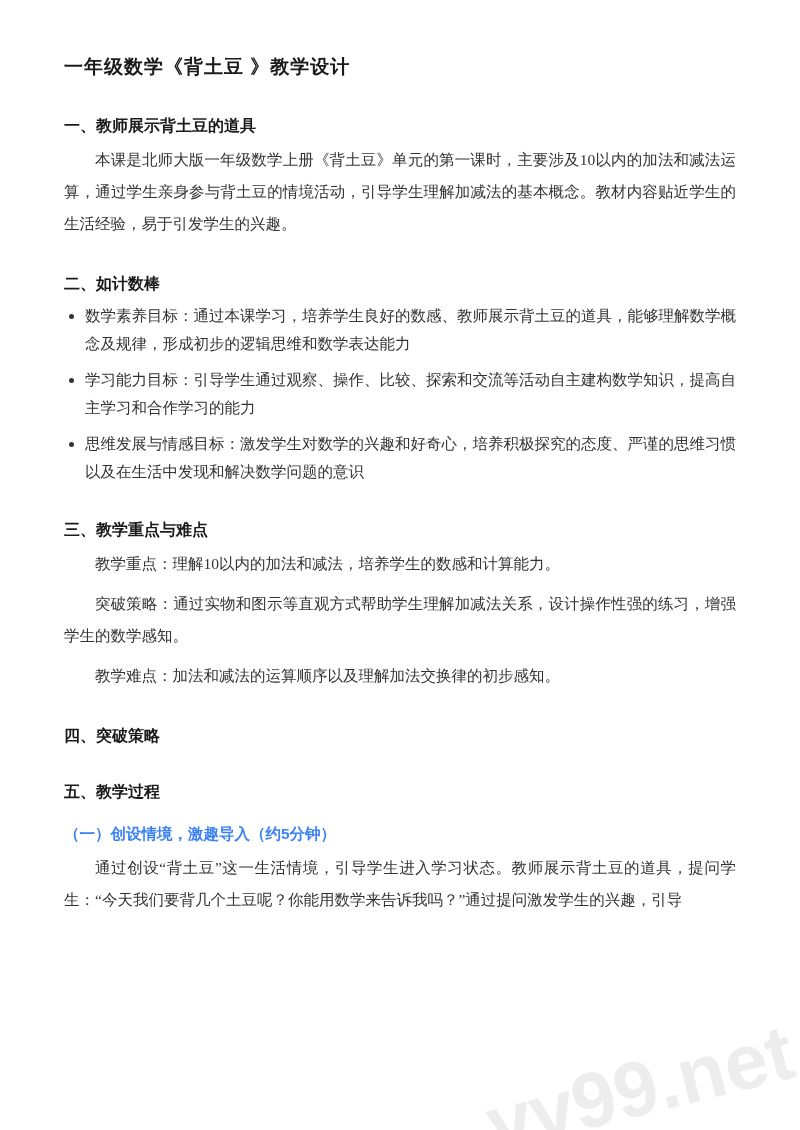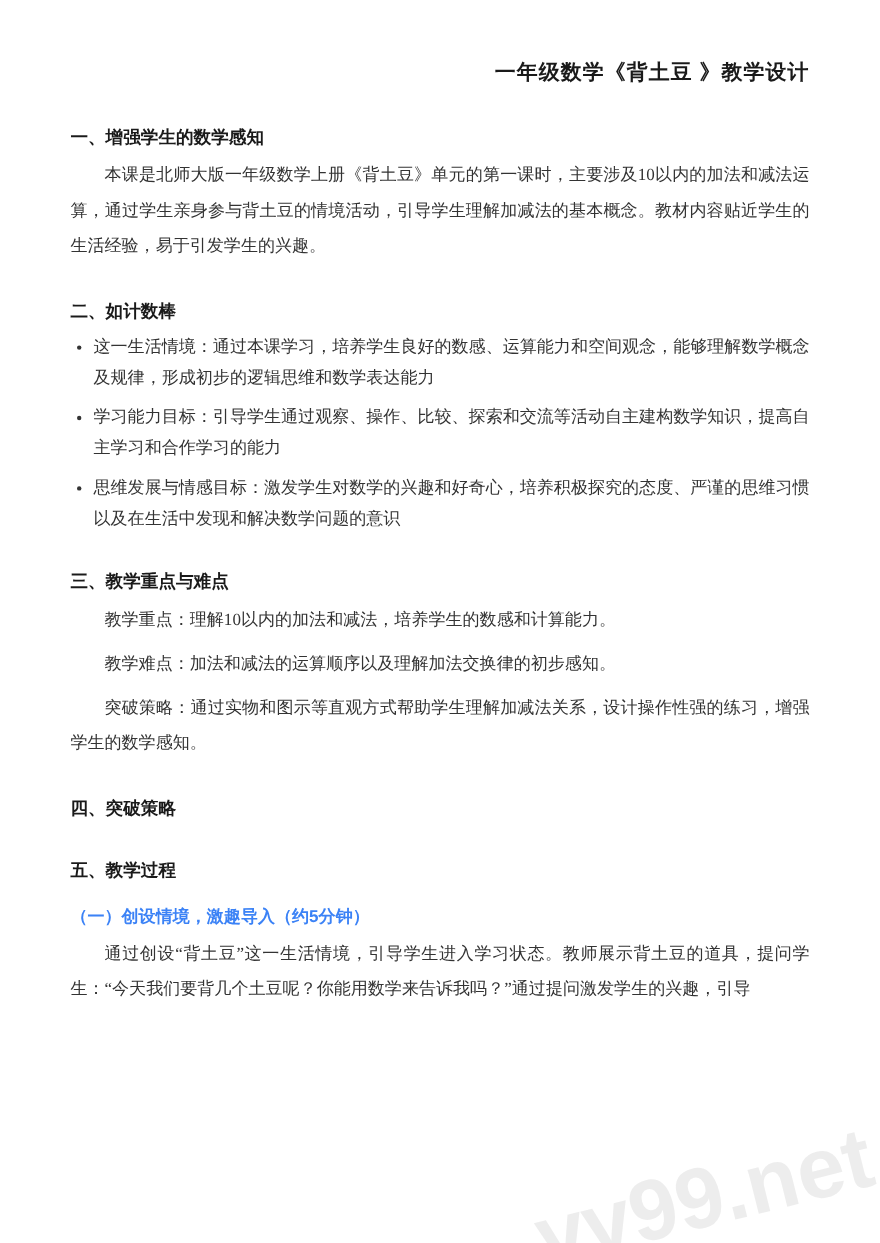--- a/index.html
+++ b/index.html
@@ -22,21 +22,21 @@
     background: #ffffff;
     box-sizing: border-box;
     padding: 0 64px;
   }
   .content {
     position: relative;
     z-index: 1;
   }
   h1.doc-title {
     margin: 52px 0 0 0;
-    text-align: right;
+    text-align: left;
     font-size: 19px;
     line-height: 30px;
     font-weight: bold;
     color: #1a1a1a;
     letter-spacing: 1px;
     font-family: "Liberation Sans", "DejaVu Sans", sans-serif;
   }
   h2.sec-heading {
     font-size: 16px;
     line-height: 24px;
@@ -90,38 +90,38 @@
 
 <div class="page">
 
   <div class="watermark">vv99.net</div>
 
   <div class="content">
 
     <h1 class="doc-title">一年级数学《背土豆 》教学设计</h1>
 
     <section>
-      <h2 class="sec-heading">一、增强学生的数学感知</h2>
+      <h2 class="sec-heading">一、教师展示背土豆的道具</h2>
       <p class="body-para">本课是北师大版一年级数学上册《背土豆》单元的第一课时，主要涉及10以内的加法和减法运算，通过学生亲身参与背土豆的情境活动，引导学生理解加减法的基本概念。教材内容贴近学生的生活经验，易于引发学生的兴趣。</p>
     </section>
 
     <section>
       <h2 class="sec-heading">二、如计数棒</h2>
       <ul class="bullet-list">
-        <li>这一生活情境：通过本课学习，培养学生良好的数感、运算能力和空间观念，能够理解数学概念及规律，形成初步的逻辑思维和数学表达能力</li>
+        <li>数学素养目标：通过本课学习，培养学生良好的数感、教师展示背土豆的道具，能够理解数学概念及规律，形成初步的逻辑思维和数学表达能力</li>
         <li>学习能力目标：引导学生通过观察、操作、比较、探索和交流等活动自主建构数学知识，提高自主学习和合作学习的能力</li>
         <li>思维发展与情感目标：激发学生对数学的兴趣和好奇心，培养积极探究的态度、严谨的思维习惯以及在生活中发现和解决数学问题的意识</li>
       </ul>
     </section>
 
     <section>
       <h2 class="sec-heading">三、教学重点与难点</h2>
       <p class="body-para">教学重点：理解10以内的加法和减法，培养学生的数感和计算能力。</p>
+      <p class="body-para">突破策略：通过实物和图示等直观方式帮助学生理解加减法关系，设计操作性强的练习，增强学生的数学感知。</p>
       <p class="body-para">教学难点：加法和减法的运算顺序以及理解加法交换律的初步感知。</p>
-      <p class="body-para">突破策略：通过实物和图示等直观方式帮助学生理解加减法关系，设计操作性强的练习，增强学生的数学感知。</p>
     </section>
 
     <section>
       <h2 class="sec-heading">四、突破策略</h2>
     </section>
 
     <section>
       <h2 class="sec-heading">五、教学过程</h2>
       <h3 class="sub-heading">（一）创设情境，激趣导入（约5分钟）</h3>
       <p class="body-para">通过创设“背土豆”这一生活情境，引导学生进入学习状态。教师展示背土豆的道具，提问学生：“今天我们要背几个土豆呢？你能用数学来告诉我吗？”通过提问激发学生的兴趣，引导</p>

